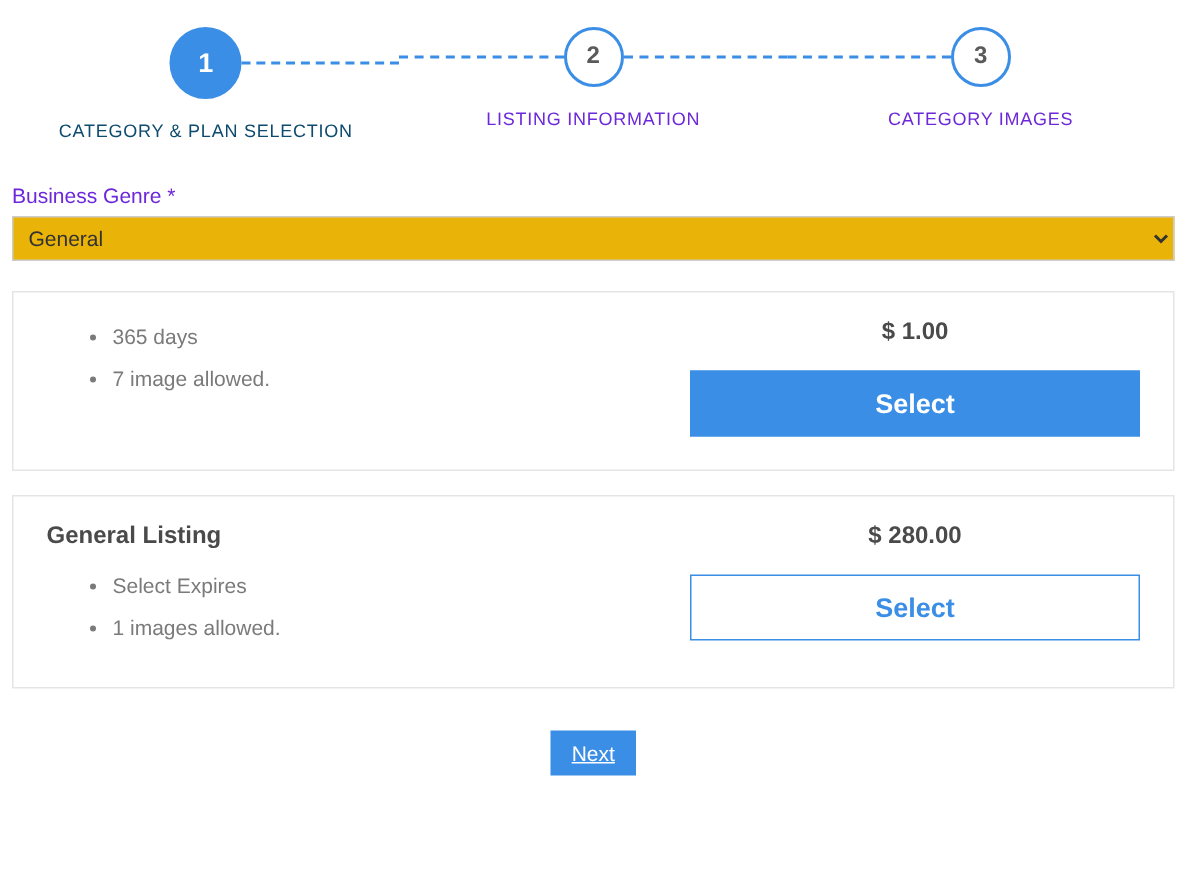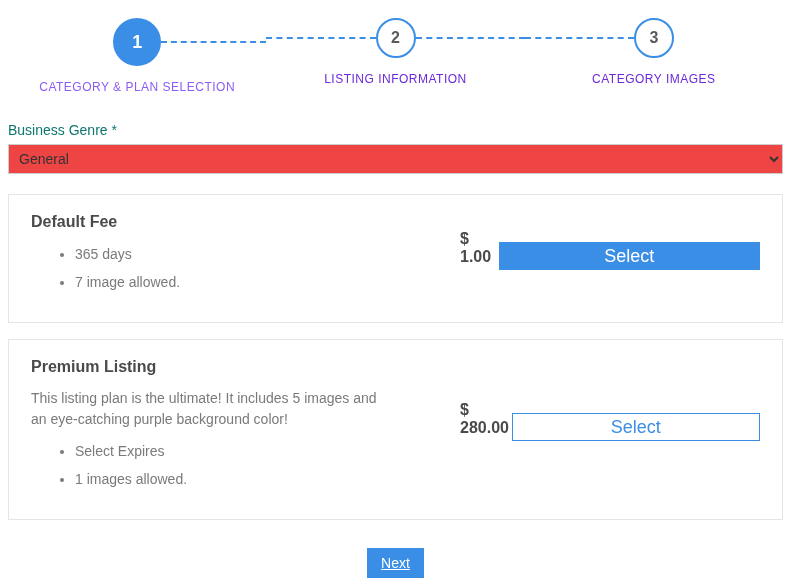--- a/index.html
+++ b/index.html
@@ -58,38 +58,38 @@
       border-top: 2px dashed #3b8ee6;
       height: 0;
     }
     .step-label {
       margin-top: 14px;
       font-size: 12px;
       letter-spacing: 0.5px;
       color: #6d28d9;
     }
     .step-label.active {
-      color: #8b5cf6;
+      color: #0c4a6e;
     }
     .field-label {
       font-size: 14px;
-      color: #0f766e;
+      color: #6d28d9;
       margin-bottom: 6px;
     }
     .select-wrap {
       margin-bottom: 20px;
     }
     select {
       width: 100%;
       height: 30px;
       border: 1px solid #ccc;
       padding: 2px 6px;
       font-size: 14px;
       color: #333;
-      background: #ef4444;
+      background: #eab308;
     }
     .plan-card {
       border: 1px solid #e5e5e5;
       padding: 18px 22px 22px 22px;
       margin-bottom: 16px;
       display: flex;
       gap: 20px;
     }
     .plan-left {
       flex: 1;
@@ -113,34 +113,35 @@
       color: #7a7a7a;
       font-size: 14px;
     }
     .plan-list li {
       margin-bottom: 6px;
       line-height: 1.6;
     }
     .plan-right {
       width: 300px;
       display: flex;
-      align-items: center;
-      justify-content: flex-end;
+      flex-direction: column;
+      align-items: center;
+      justify-content: flex-start;
     }
     .price {
       font-size: 16px;
       font-weight: 700;
       color: #4a4a4a;
       margin-bottom: 16px;
     }
     .btn-select {
       width: 100%;
-      height: 28px;
+      height: 44px;
       font-size: 18px;
-      font-weight: 400;
+      font-weight: 700;
       border: 1px solid #3b8ee6;
       background: #fff;
       color: #3b8ee6;
       cursor: pointer;
     }
     .btn-select.primary {
       background: #3b8ee6;
       color: #fff;
     }
     .next-wrap {
@@ -189,36 +190,34 @@
 
 <div class="select-wrap">
   <div class="field-label">Business Genre *</div>
   <select>
     <option>General</option>
   </select>
 </div>
 
 <div class="plan-card">
   <div class="plan-left">
-    <div class="plan-title">Default Fee</div>
     <ul class="plan-list">
       <li>365 days</li>
       <li>7 image allowed.</li>
     </ul>
   </div>
   <div class="plan-right">
     <div class="price">$ 1.00</div>
     <button class="btn-select primary">Select</button>
   </div>
 </div>
 
 <div class="plan-card">
   <div class="plan-left">
-    <div class="plan-title">Premium Listing</div>
-    <div class="plan-desc">This listing plan is the ultimate! It includes 5 images and an eye-catching purple background color!</div>
+    <div class="plan-title">General Listing</div>
     <ul class="plan-list">
       <li>Select Expires</li>
       <li>1 images allowed.</li>
     </ul>
   </div>
   <div class="plan-right">
     <div class="price">$ 280.00</div>
     <button class="btn-select">Select</button>
   </div>
 </div>

